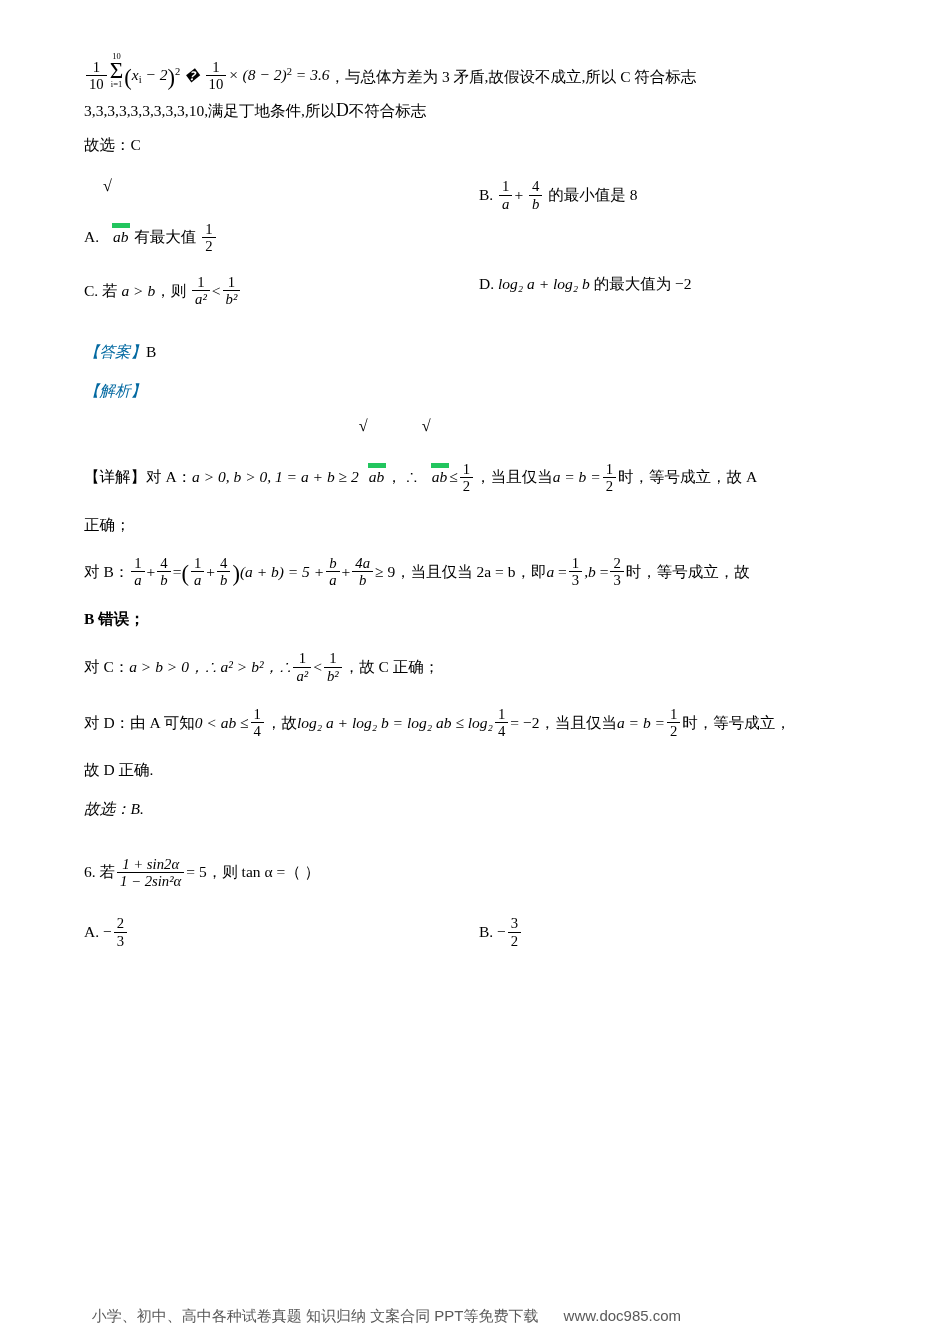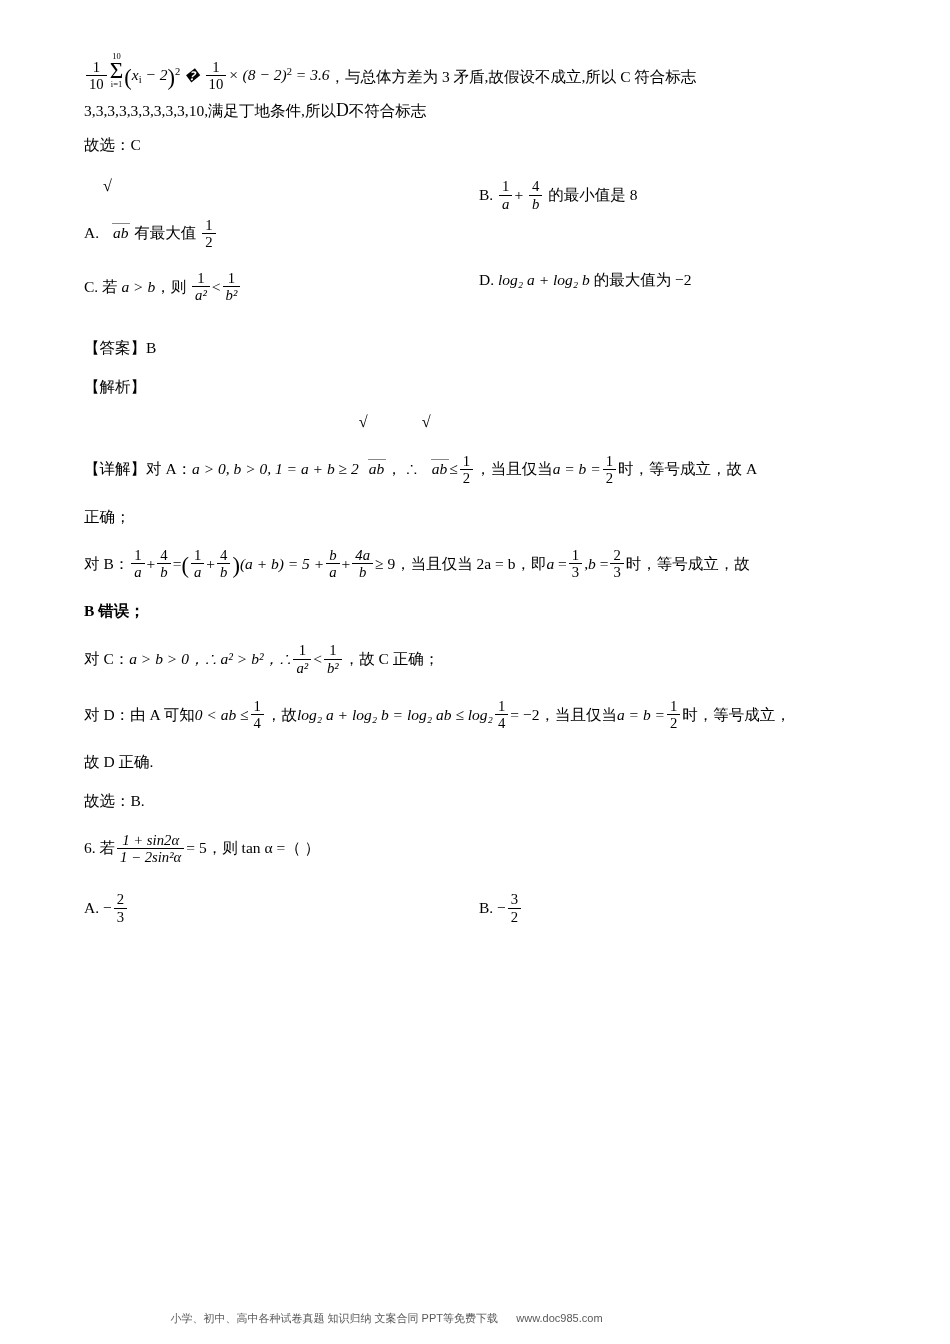--- a/index.html
+++ b/index.html
@@ -69,21 +69,21 @@
   }
   .sqrt::before {
     content: "√";
     position: absolute;
     left: 0;
     top: -1px;
     font-style: normal;
     font-size: 1.05em;
   }
   .sqrt > span {
-    border-top: 1px solid #22c55e;
+    border-top: 5px solid #22c55e;
     padding: 0 2px 0 1px;
     display: inline-block;
     margin-top: 45px;
   }
   sub {
     font-size: 0.68em;
     vertical-align: -0.28em;
     font-style: normal;
   }
   sup {
@@ -100,36 +100,36 @@
     margin: 0 1px;
   }
   .sigma .top { display: block; font-size: 0.55em; }
   .sigma .big { display: block; font-size: 1.5em; line-height: 0.85; }
   .sigma .bot { display: block; font-size: 0.55em; }
   .paren-big {
     font-size: 1.45em;
     vertical-align: -0.2em;
     font-style: normal;
   }
-  .ans-label { color: #000000; }
+  .ans-label { color: #0369a1; font-style: italic; }
   .q-line { margin-bottom: 4px; }
   .opts {
     display: flex;
     width: 100%;
     margin-bottom: 6px;
   }
   .opt-a { width: 50%; }
   .opt-b { width: 50%; }
   .footer {
     position: absolute;
     left: 0;
     bottom: 18px;
     width: 773px;
     text-align: center;
-    font-size: 11px;
+    font-size: 15px;
     color: #595959;
     font-family: "Liberation Sans", sans-serif;
   }
   .footer .site { color: #595959; }
 </style>
 </head>
 <body>
 
 <div class="page">
   <div class="content">
@@ -202,21 +202,21 @@
     <div class="line" style="margin-bottom:22px; line-height:1.2;">
       <span>对 C：</span><span class="mi">a &gt; b &gt; 0</span><span class="mi">，∴ a² &gt; b²，∴</span><span class="frac"><span class="num">1</span><span class="den mi">a²</span></span><span>&lt;</span><span class="frac"><span class="num">1</span><span class="den mi">b²</span></span><span>，故 C 正确；</span>
     </div>
 
     <div class="line" style="margin-bottom:20px; line-height:1.2;">
       <span>对 D：由 A 可知</span><span class="mi">0 &lt; ab ≤</span><span class="frac"><span class="num">1</span><span class="den">4</span></span><span>，故</span><span class="mi">log₂ a + log₂ b = log₂ ab ≤ log₂</span><span class="frac"><span class="num">1</span><span class="den">4</span></span><span>= −2</span><span>，当且仅当</span><span class="mi">a = b =</span><span class="frac"><span class="num">1</span><span class="den">2</span></span><span>时，等号成立，</span>
     </div>
 
     <div class="line" style="margin-bottom:16px;">故 D 正确.</div>
 
-    <div class="line" style="margin-bottom:20px;">故选：B.</div>
+    <div class="line" style="margin-bottom:36px;font-style:italic;">故选：B.</div>
 
     <div class="line" style="margin-bottom:26px; line-height:1.2;">
       <span>6.</span>
       <span>若</span><span class="frac" style="vertical-align:-0.6em;"><span class="num mi">1 + sin2α</span><span class="den mi">1 − 2sin²α</span></span><span>= 5</span><span>，则 tan α =（      ）</span>
     </div>
 
     <div class="opts">
       <div class="opt-a">
         <span>A.</span>
         <span>−</span><span class="frac"><span class="num">2</span><span class="den">3</span></span>

